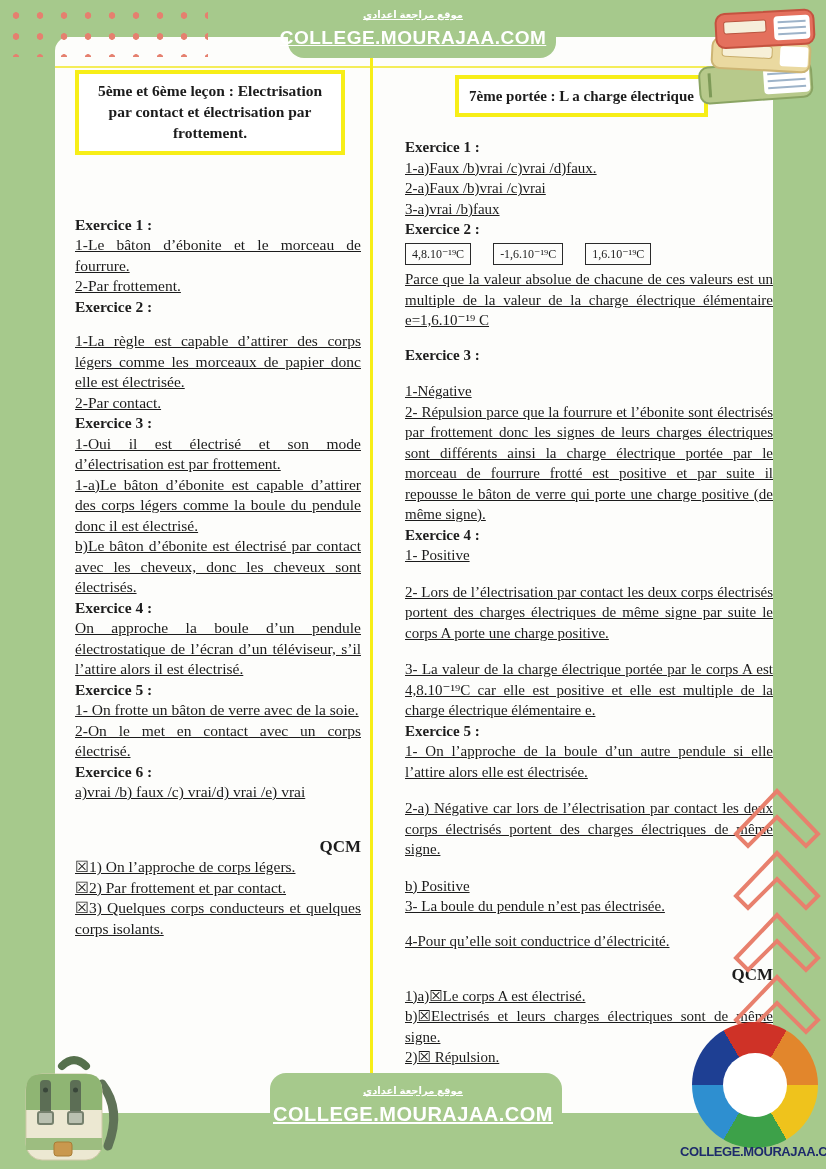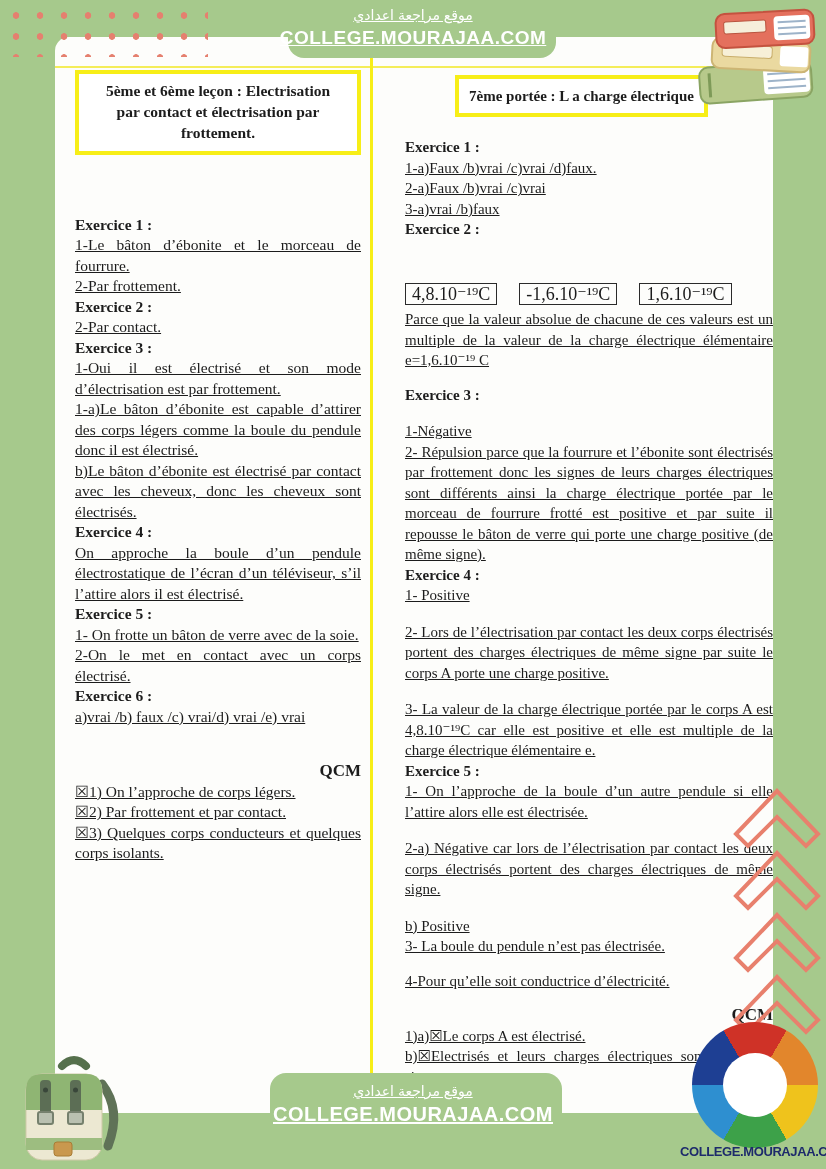--- a/index.html
+++ b/index.html
@@ -14,21 +14,21 @@
     background:#fdfdfb;border-radius:14px;z-index:1;overflow:hidden;
   }
   .top-line{position:absolute;left:0;right:0;top:29px;height:2px;background:#f2ea3c;opacity:.85;}
   .divider{position:absolute;left:315px;top:18px;width:3px;height:1050px;background:#f7ee17;}
 
   
   .header-tab{position:absolute;left:288px;top:0;width:268px;height:58px;background:#a6c98c;
     border-radius:0 0 16px 16px;z-index:3;}
   .header-text{position:absolute;left:0;top:4px;width:826px;text-align:center;z-index:4;
     font-family:"Liberation Sans","DejaVu Sans",sans-serif;color:#fff;}
-  .site-ar{font-size:14px;font-weight:normal;text-decoration:underline;line-height:22px;}
+  .site-ar{font-size:10px;font-weight:bold;text-decoration:underline;line-height:22px;}
   .site-url{font-size:19px;font-weight:bold;text-decoration:underline;letter-spacing:.5px;line-height:24px;}
   .footer-tab{position:absolute;left:270px;top:1073px;width:292px;height:42px;background:#a6c98c;
     border-radius:16px 16px 0 0;z-index:3;}
   .footer-text{position:absolute;left:0;top:1080px;width:826px;text-align:center;z-index:4;
     font-family:"Liberation Sans","DejaVu Sans",sans-serif;color:#fff;}
   .footer-text .site-url{font-size:20px;}
 
   
   .dots{position:absolute;left:2px;top:3px;width:206px;height:54px;z-index:4;
     background-image:radial-gradient(circle,#e5806f 3px,rgba(0,0,0,0) 3.6px);
@@ -42,49 +42,50 @@
       #3da149 180deg 240deg,#2e8fd0 240deg 300deg,#1e3f93 300deg 360deg);}
   .ring::after{content:"";position:absolute;inset:31px;background:#fff;border-radius:50%;}
   .ring-caption{position:absolute;left:680px;top:1144px;width:150px;text-align:center;z-index:4;
     font-family:"Liberation Sans","DejaVu Sans",sans-serif;font-weight:bold;font-size:13px;
     letter-spacing:-0.4px;color:#1d2a6b;}
 
   
   .col-left{position:absolute;left:20px;top:33px;width:286px;}
   .col-right{position:absolute;left:350px;top:38px;width:368px;}
   .title-box{border:4px solid #f7ee17;background:#fff;text-align:center;font-weight:bold;
-    font-size:15.5px;line-height:1.35;padding:7px 16px;width:246px;}
+    font-size:15.5px;line-height:1.35;padding:7px 8px;width:246px;}
   .title-box.right{display:inline-block;width:auto;white-space:nowrap;margin-left:50px;
     font-size:15px;padding:7px 10px;}
   .col-body{font-size:15.5px;line-height:20.5px;text-align:justify;}
   .col-left .col-body{margin-top:60px;}
   .col-right .col-body{margin-top:20px;font-size:15px;line-height:20.5px;}
   .h{font-weight:bold;}
   .p{margin:0;text-decoration:underline;}
   .c{font-weight:bold;text-align:right;font-size:17px;}
   .mt-sm{margin-top:16px;}
   .mt-md{margin-top:14px;}
   .mt-lg{margin-top:34px;}
   .charge-row{display:flex;gap:22px;margin:3px 0 4px 0;}
-  .charge-box{border:1.5px solid #2a2a2a;padding:0 6px;font-size:18px;white-space:nowrap;margin-top:40px;}
+  .charge-box{border:1.5px solid #2a2a2a;padding:0 6px;font-size:12px;white-space:nowrap;}
 </style>
 </head>
 <body>
 
 <div class="page">
   <div class="top-line"></div>
   <div class="divider"></div>
 
   <div class="col-left">
     <div class="title-box">5ème et 6ème leçon : Electrisation par contact et électrisation par frottement.</div>
     <div class="col-body">
       <div class="h">Exercice 1 :</div>
       <div class="p">1-Le bâton d’ébonite et le morceau de fourrure.</div>
       <div class="p">2-Par frottement.</div>
       <div class="h">Exercice 2 :</div>
+      <div class="p mt-md">1-La règle est capable d’attirer des corps légers comme les morceaux de papier donc elle est électrisée.</div>
       <div class="p">2-Par contact.</div>
       <div class="h">Exercice 3 :</div>
       <div class="p">1-Oui il est électrisé et son mode d’électrisation est par frottement.</div>
       <div class="p">1-a)Le bâton d’ébonite est capable d’attirer des corps légers comme la boule du pendule donc il est électrisé.</div>
       <div class="p">b)Le bâton d’ébonite est électrisé par contact avec les cheveux, donc les cheveux sont électrisés.</div>
       <div class="h">Exercice 4 :</div>
       <div class="p">On approche la boule d’un pendule électrostatique de l’écran d’un téléviseur, s’il l’attire alors il est électrisé.</div>
       <div class="h">Exercice 5 :</div>
       <div class="p">1- On frotte un  bâton de verre avec de la soie.</div>
       <div class="p">2-On le met en contact avec un corps électrisé.</div>
@@ -122,20 +123,21 @@
       <div class="p mt-sm">3- La valeur de la charge électrique portée par le corps A est 4,8.10⁻¹⁹C car elle est positive et elle est multiple de la charge électrique élémentaire e.</div>
       <div class="h">Exercice 5 :</div>
       <div class="p">1- On l’approche de la boule d’un autre pendule si elle l’attire alors elle est électrisée.</div>
       <div class="p mt-sm">2-a) Négative car lors de l’électrisation par contact les deux corps électrisés portent des charges électriques de même signe.</div>
       <div class="p mt-sm">b) Positive</div>
       <div class="p">3- La boule du pendule n’est pas électrisée.</div>
       <div class="p mt-md">4-Pour qu’elle soit conductrice d’électricité.</div>
       <div class="c mt-md">QCM</div>
       <div class="p">1)a)☒Le corps A est électrisé.</div>
       <div class="p">b)☒Electrisés et leurs charges électriques sont de même signe.</div>
+      <div class="p">2)☒ Répulsion.</div>
     </div>
   </div>
 </div>
 
 <div class="header-tab"></div>
 <div class="header-text">
   <div class="site-ar">موقع مراجعة اعدادي</div>
   <div class="site-url">COLLEGE.MOURAJAA.COM</div>
 </div>
 

